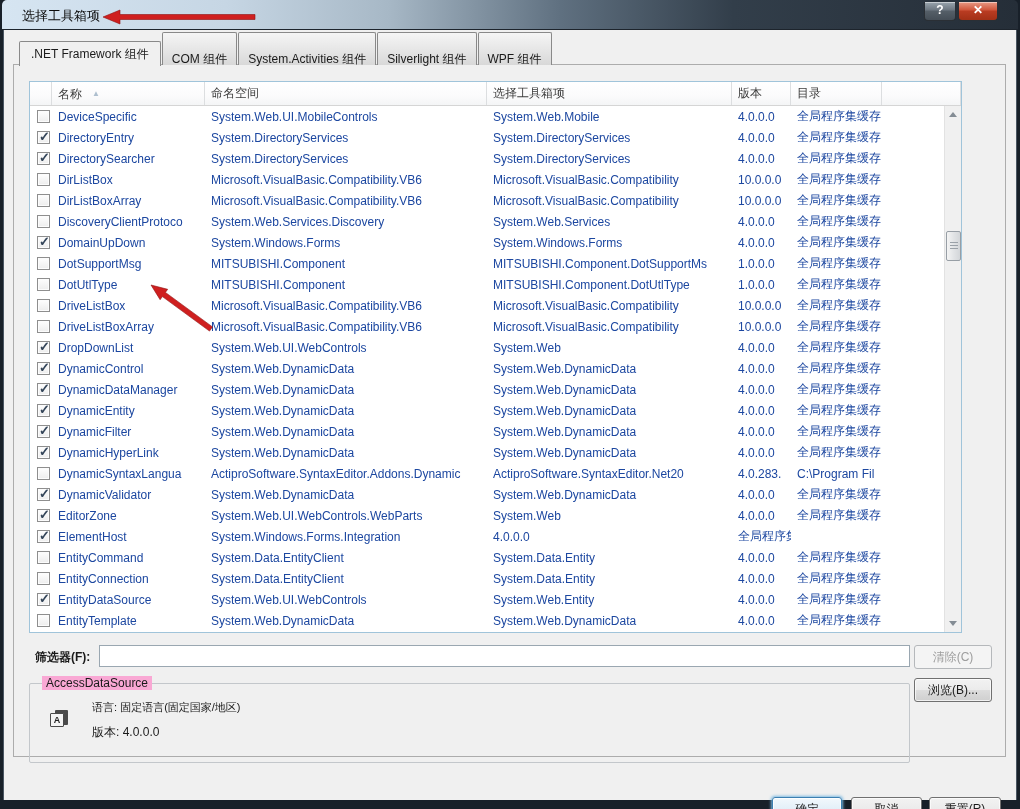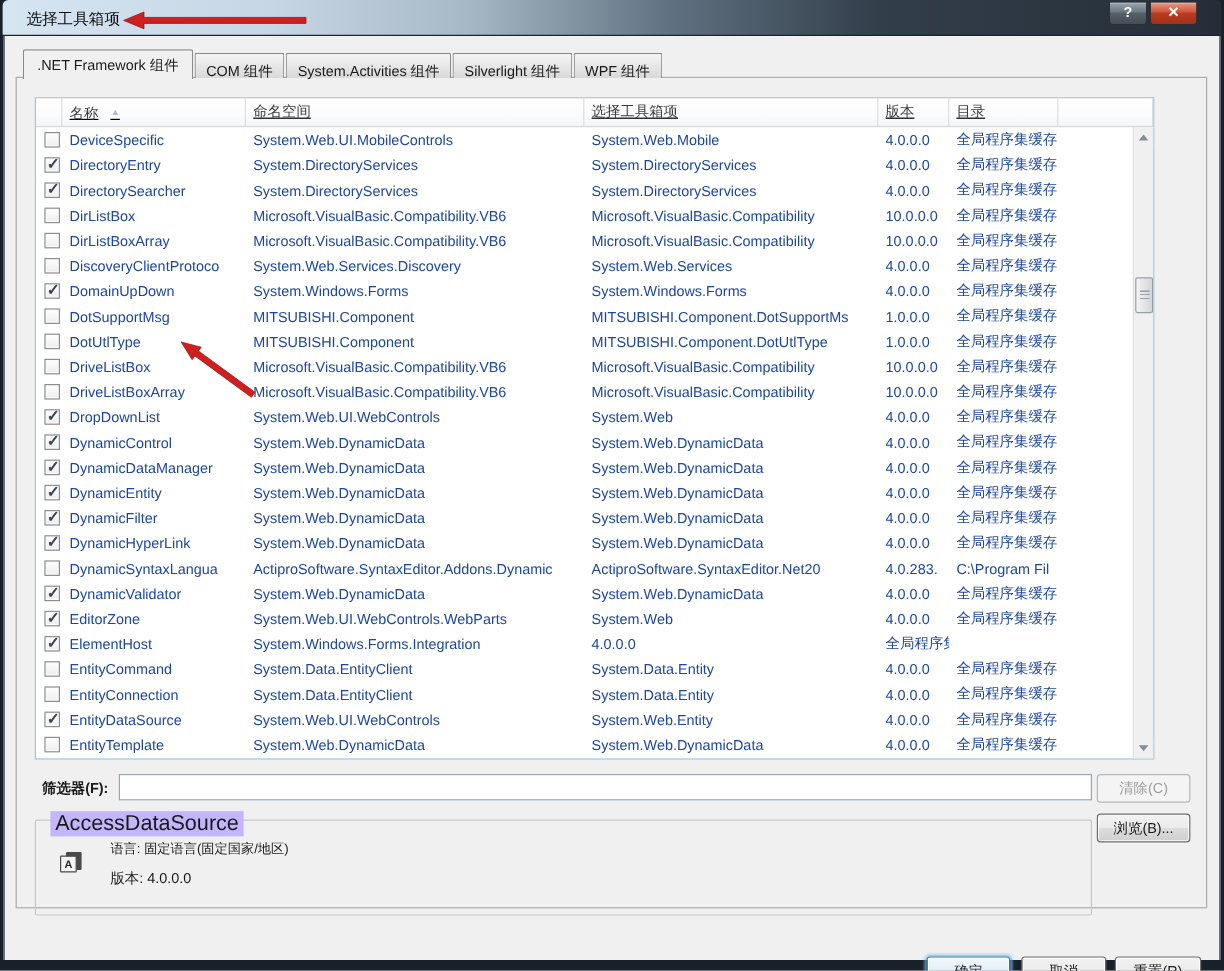--- a/index.html
+++ b/index.html
@@ -20,31 +20,31 @@
     color:#fff;font-size:12px;font-weight:bold;text-align:center;line-height:17px;
     box-shadow:inset 0 1px 0 rgba(255,255,255,.45);}
   .win-btn.help{background:linear-gradient(#9aa5ae,#6c7680 45%,#555f68 50%,#454e57);}
   .win-btn.close{width:40px;background:linear-gradient(#e89a85,#cf553a 45%,#b93c22 50%,#a33016);}
 
   .win-body{position:absolute;left:3px;right:3px;top:30px;bottom:9px;background:#f0f0f0;
     border-left:1px solid #4a5662;border-right:1px solid #4a5662;}
 
   
   .tabstrip{position:absolute;left:15px;top:11px;display:flex;align-items:flex-end;height:24px;z-index:3;}
-  .tab{height:21px;padding:4px 9px;margin-right:1px;font-size:12px;color:#1a1a1a;line-height:20px;
+  .tab{height:21px;padding:16px 9px;margin-right:1px;font-size:12px;color:#1a1a1a;line-height:20px;
     background:linear-gradient(#f5f5f5,#e4e4e4 60%,#d8d8d8);border:1px solid #898989;border-bottom:none;
     border-radius:2px 2px 0 0;cursor:default;}
   .tab.active{height:25px;line-height:24px;background:#f0f0f0;position:relative;z-index:4;
     margin-bottom:-1px;padding:0 11px;}
   .tabpage{position:absolute;left:9px;right:10px;top:34px;bottom:43px;background:#f0f0f0;
     border:1px solid #acacac;}
 
   
   .listbox{position:absolute;left:15px;top:16px;width:933px;height:552px;background:#fff;
-    border:1px solid #a0c4da;overflow:hidden;text-decoration:underline;}
+    border:1px solid #a0c4da;overflow:hidden;}
   .lheader{display:grid;grid-template-columns:22px 153px 282px 245px 59px 91px 1fr;height:24px;
     background:linear-gradient(#ffffff,#fbfbfc 60%,#f4f5f6);border-bottom:1px solid #d5d5d5;}
   .lheader .hcell{font-size:12px;color:#3c3c3c;line-height:23px;padding-left:6px;border-right:1px solid #dcdee0;
     white-space:nowrap;overflow:hidden;}
   .sort-arrow{font-size:8px;color:#aebfcf;margin-left:10px;vertical-align:2px;}
   .lbody{position:absolute;left:0;top:24px;right:17px;bottom:0;overflow:hidden;}
   .trow{display:grid;grid-template-columns:22px 153px 282px 245px 59px 91px 1fr;height:21px;align-items:center;}
   .cell{font-size:12px;color:var(--row-text);white-space:nowrap;overflow:hidden;padding-left:6px;}
   .cbcell{display:flex;justify-content:flex-end;align-items:center;padding-right:2px;}
   .checkbox{width:13px;height:13px;border:1px solid #8e8e8e;background:linear-gradient(#fefefe,#ededed);
@@ -71,21 +71,21 @@
     background:#fff;font-size:12px;padding:0 4px;color:#1a1a1a;}
   .btn{border:1px solid #707070;border-radius:3px;font-size:12px;color:#1a1a1a;text-align:center;
     background:linear-gradient(#f2f2f2 0%,#ebebeb 50%,#dddddd 50%,#cfcfcf 100%);
     box-shadow:inset 0 0 0 1px rgba(255,255,255,.7);cursor:default;}
   .btn.disabled{background:#f4f4f4;border-color:#b5b8bb;color:#9d9d9d;box-shadow:none;}
   .btn-clear{position:absolute;left:900px;top:580px;width:78px;height:24px;line-height:22px;}
   .btn-browse{position:absolute;left:900px;top:613px;width:78px;height:24px;line-height:22px;}
 
   
   .groupbox{position:absolute;left:15px;top:618px;width:881px;height:80px;border:1px solid #c3c7cb;border-radius:2px;}
-  .group-title{position:absolute;left:12px;top:-8px;background:#c4b5fd;padding:0 4px;font-size:18px;color:#1a1a1a;}
+  .group-title{position:absolute;left:12px;top:-8px;background:#f9a8d4;padding:0 4px;font-size:12px;color:#1a1a1a;}
   .comp-icon{position:absolute;left:20px;top:26px;width:20px;height:20px;}
   .comp-icon .back{position:absolute;left:5px;top:0;width:13px;height:15px;background:#4a4a4a;border-radius:1px;}
   .comp-icon .front{position:absolute;left:0;top:3px;width:14px;height:14px;background:#f4f4f4;border:1px solid #4a4a4a;
     border-radius:1px;font-size:9px;font-weight:bold;color:#222;text-align:center;line-height:12px;}
   .detail-lang{position:absolute;left:62px;top:16px;font-size:11px;color:#1a1a1a;}
   .detail-ver{position:absolute;left:62px;top:40px;font-size:12px;color:#1a1a1a;}
 
   
   .btn-ok{position:absolute;left:768px;top:767px;width:70px;height:25px;line-height:23px;
     border-color:#3c7fb1;background:linear-gradient(#f2f8fc 0%,#e2eff8 50%,#cfe5f3 50%,#bcd9ec 100%);

